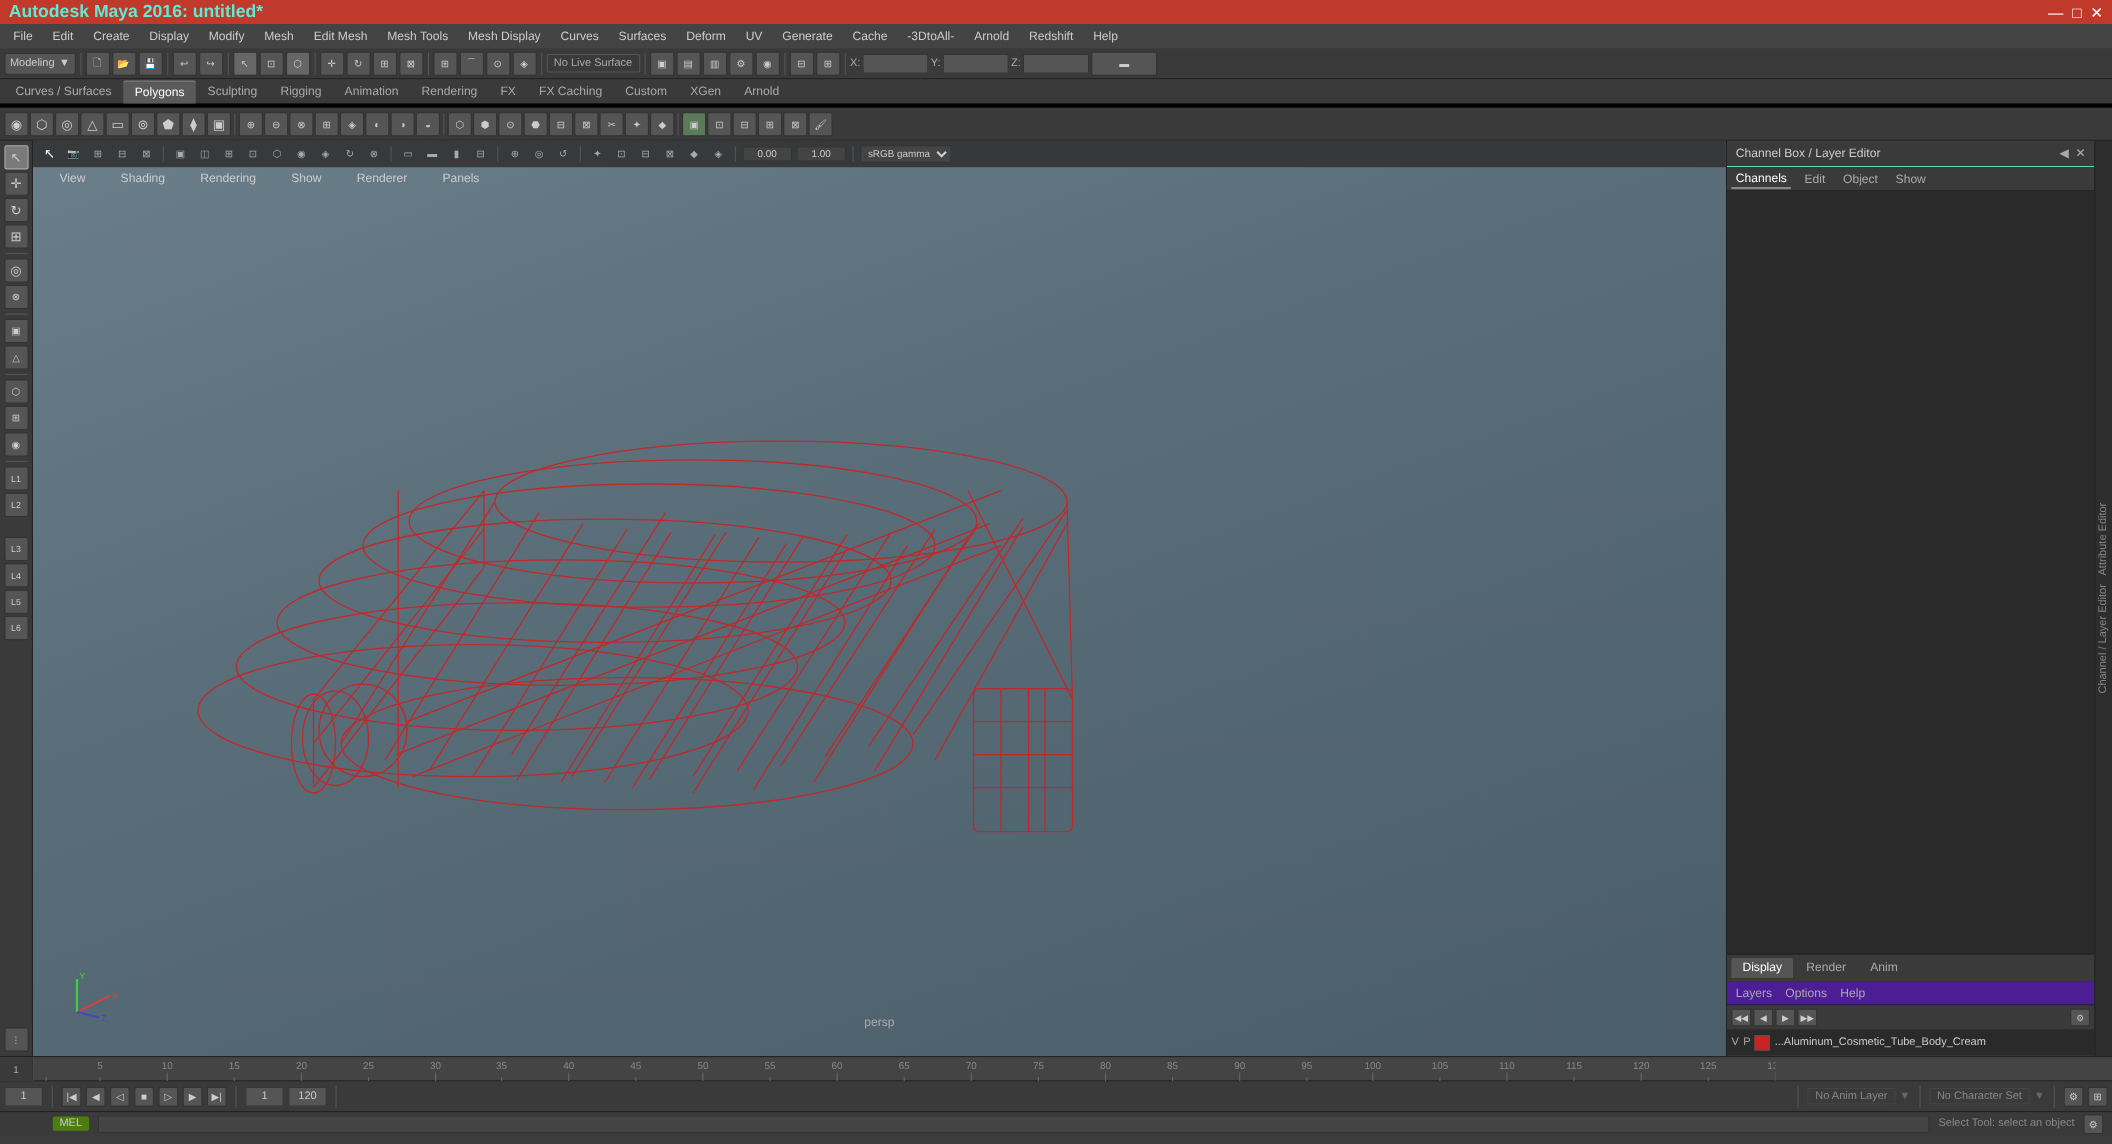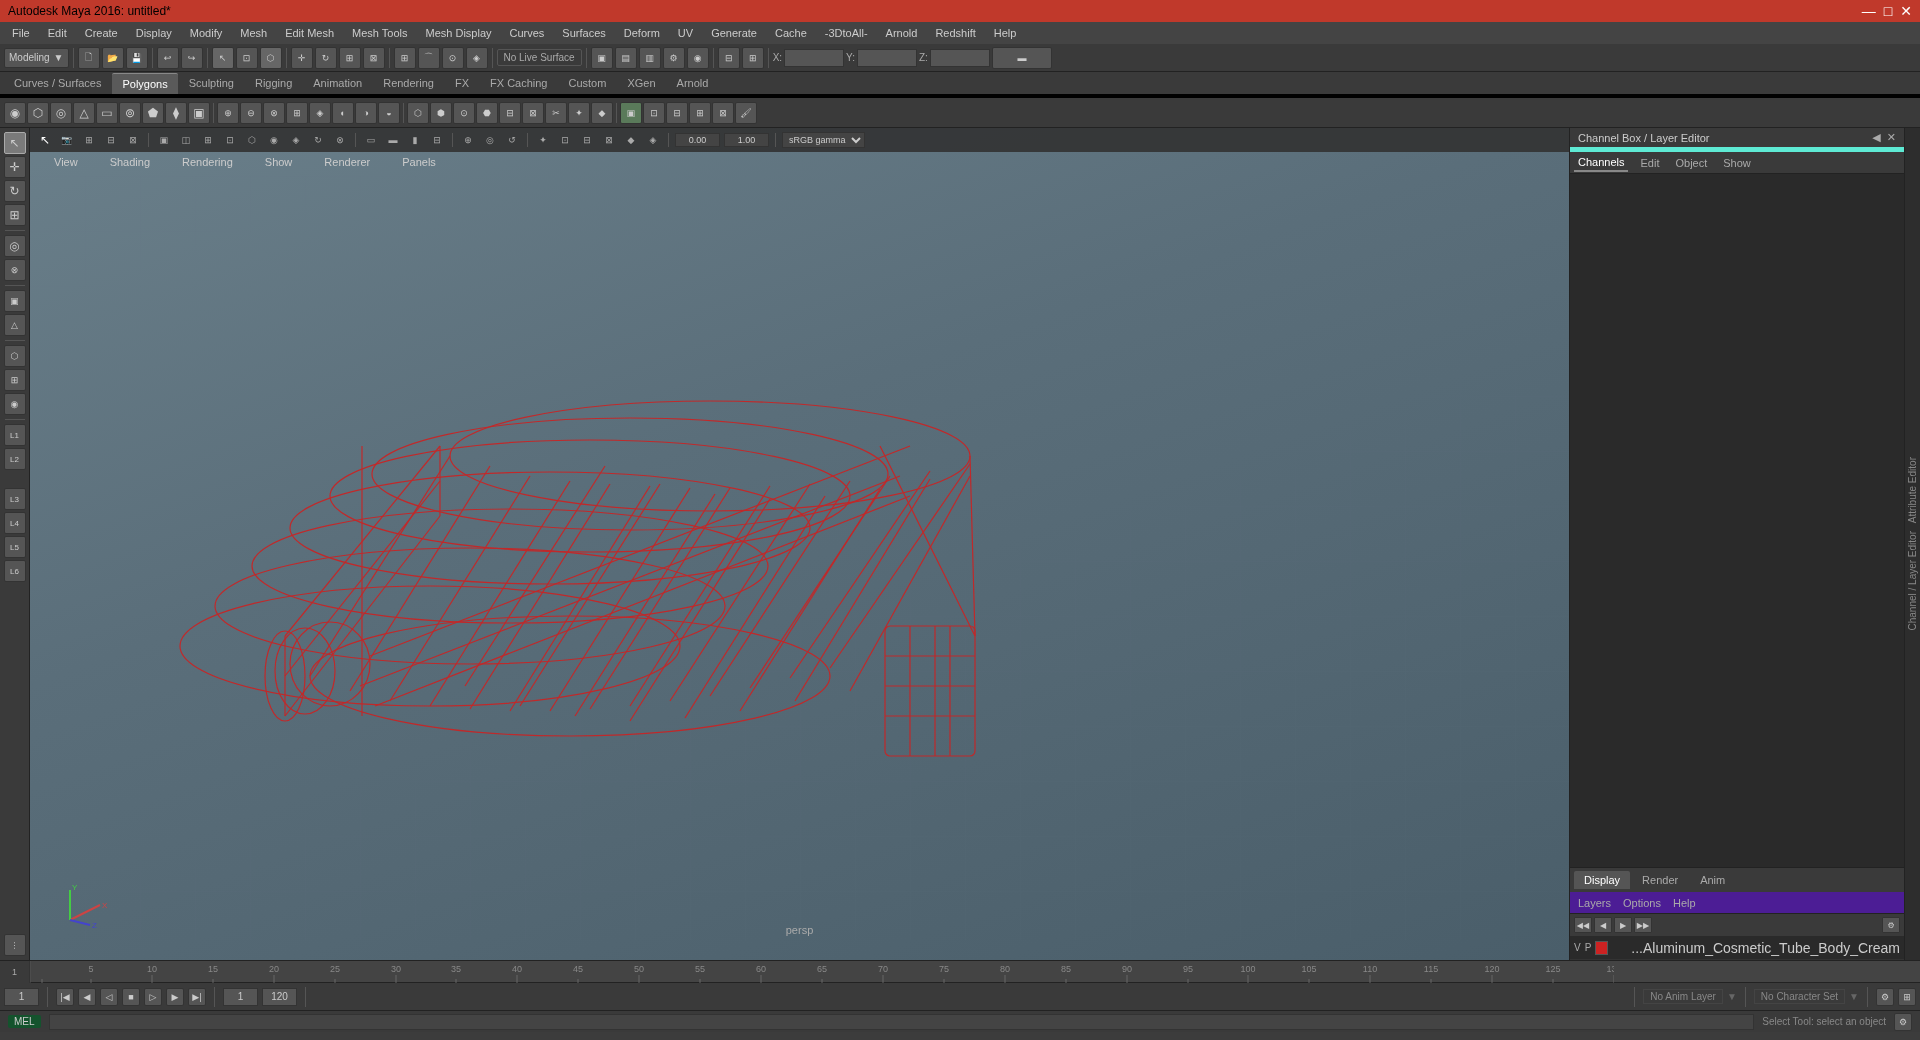--- a/index.html
+++ b/index.html
@@ -17,23 +17,23 @@
     #title-bar {
       width: 100%;
       height: 22px;
       background: #c0392b;
       display: flex;
       align-items: center;
       padding: 0 8px;
       justify-content: space-between;
     }
     #title-bar .title-text {
-      color: #000000;
-      font-size: 12px;
-      font-weight: normal;
+      color: #5eead4;
+      font-size: 16px;
+      font-weight: bold;
     }
     #title-bar .window-controls {
       display: flex;
       gap: 8px;
     }
     #title-bar .window-controls span {
       color: white;
       font-size: 14px;
       cursor: pointer;
     }
@@ -235,21 +235,21 @@
       flex-direction: column;
       border-left: 1px solid #222;
     }
     #channel-box-header {
       height: 24px;
       background: #3a3a3a;
       display: flex;
       align-items: center;
       justify-content: space-between;
       padding: 0 8px;
-      border-bottom: 5px solid #5eead4;
+      border-bottom: 1px solid #5eead4;
     }
     #channel-box-header .cb-title {
       color: #ccc;
       font-size: 11px;
     }
     #channel-box-tabs {
       height: 22px;
       background: #3a3a3a;
       display: flex;
       align-items: center;
@@ -337,24 +337,23 @@
       font-size: 10px;
       color: #aaa;
     }
     .layer-color {
       width: 14px;
       height: 14px;
       background: #cc2222;
       border: 1px solid #555;
     }
     .layer-name {
-      font-size: 14px;
+      font-size: 10px;
       color: #ccc;
       flex: 1;
-      margin-left: 19px;
     }
 
     
     #timeline-area {
       height: 30px;
       background: #3a3a3a;
       border-top: 1px solid #222;
       position: relative;
     }
 
@@ -396,25 +395,26 @@
     #status-bar {
       height: 22px;
       background: #3a3a3a;
       display: flex;
       align-items: center;
       padding: 0 8px;
       gap: 8px;
       border-top: 1px solid #222;
     }
     .status-lang {
-      background: #14532d;
+      background: #4d7c0f;
       padding: 1px 6px;
       font-size: 10px;
       color: #ccc;
       border-radius: 2px;
+      margin-left: 40px;
     }
     .status-input {
       flex: 1;
       height: 16px;
       background: #444;
       border: 1px solid #333;
       color: #ccc;
       font-size: 10px;
       padding: 0 4px;
     }

